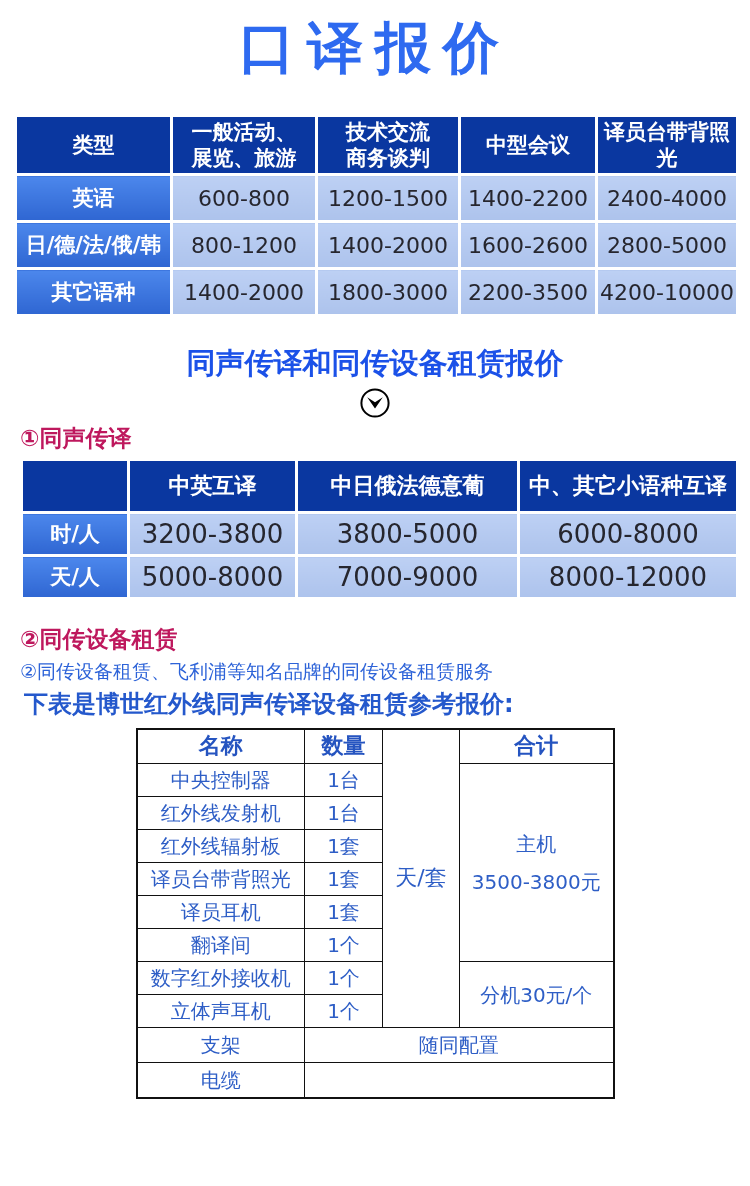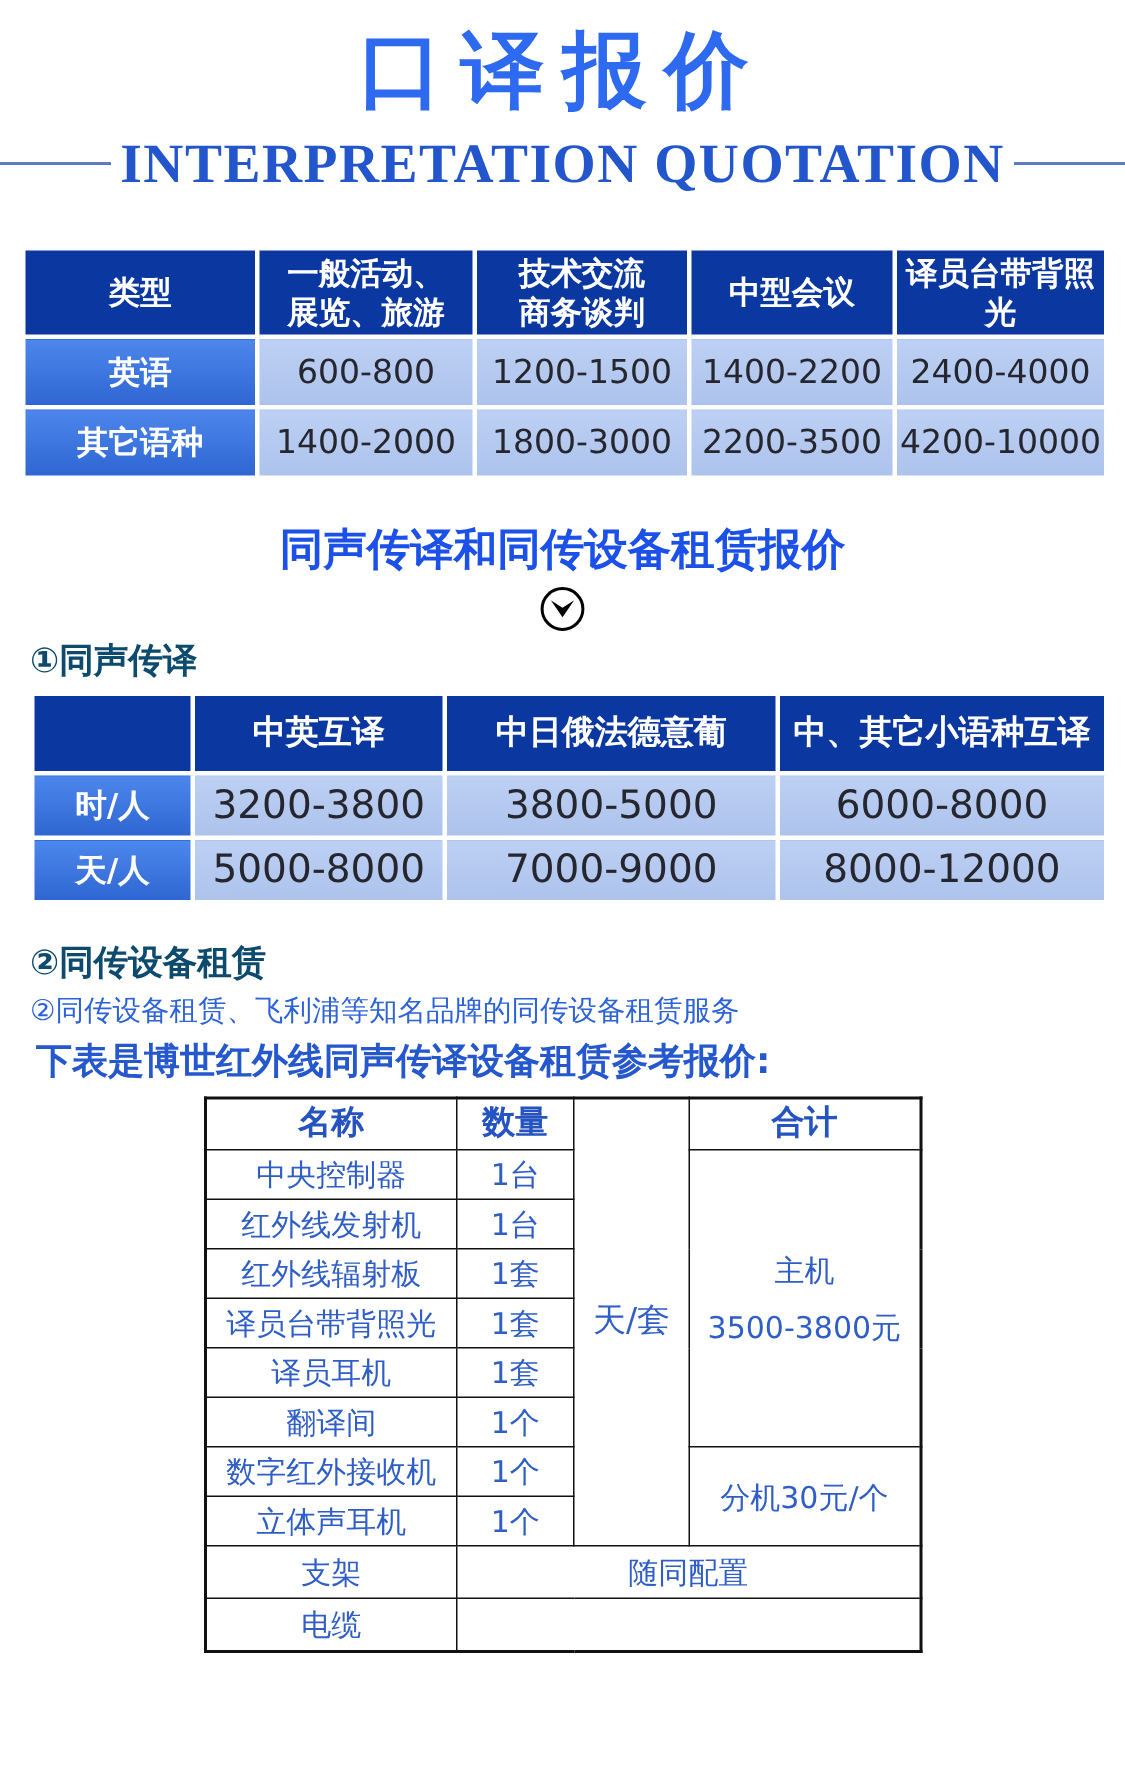--- a/index.html
+++ b/index.html
@@ -49,21 +49,21 @@
   .t2 .val{font-size:26px;}
 
   
   .sec-title{
     margin-top:28px;text-align:center;
     font-size:29px;font-weight:bold;color:#1b51e8;line-height:1.3;
   }
   .arrow-wrap{margin-top:4px;text-align:center;height:34px;}
   .sub-label{
     margin:2px 0 4px 20px;
-    font-size:23px;font-weight:bold;color:#0c4a6e;line-height:1.35;
+    font-size:23px;font-weight:bold;color:#be185d;line-height:1.35;
   }
   .sub-label.mt{margin-top:24px;}
   .desc1{margin:4px 0 0 20px;font-size:19px;color:#2d63d8;line-height:1.35;}
   .desc2{margin:3px 0 0 24px;font-size:24px;font-weight:bold;color:#2458cc;line-height:1.35;}
 
   
   .t3{margin:8px auto 0 auto;width:477px;border:2.5px solid #111;}
   .t3 th,.t3 td{
     border:1.5px solid #111;text-align:center;vertical-align:middle;
     padding:0;color:#2e5ec6;font-size:20px;line-height:1.3;
@@ -74,25 +74,20 @@
   .t3 .unit{font-size:22px;}
   .t3 .total-main div{line-height:1.9;}
 </style>
 </head>
 <body>
 
 <div class="page">
 
   <div class="title-cn">口译报价</div>
 
-  <div class="title-en-row">
-    <span class="hline"></span>
-    <span class="title-en">INTERPRETATION QUOTATION</span>
-    <span class="hline"></span>
-  </div>
 
   <table class="t1">
     <colgroup>
       <col style="width:156px">
         <col style="width:145px">
         <col style="width:143px">
       <col style="width:137px">
         <col style="width:141px">
     </colgroup>
     <tbody>
@@ -106,20 +101,27 @@
       <th class="hdr">译员台带背照光</th>
     </tr>
     <tr>
       <td class="rowlabel">英语</td>
       <td class="val">600-800</td>
       <td class="val">1200-1500</td>
       <td class="val">1400-2200</td>
       <td class="val">2400-4000</td>
     </tr>
     <tr>
+      <td class="rowlabel">日/德/法/俄/韩</td>
+      <td class="val">800-1200</td>
+      <td class="val">1400-2000</td>
+      <td class="val">1600-2600</td>
+      <td class="val">2800-5000</td>
+    </tr>
+    <tr>
       <td class="rowlabel">其它语种</td>
       <td class="val">1400-2000</td>
       <td class="val">1800-3000</td>
       <td class="val">2200-3500</td>
       <td class="val">4200-10000</td>
     </tr>
   </tbody>
     </table>
 
   <div class="sec-title">同声传译和同传设备租赁报价</div>

